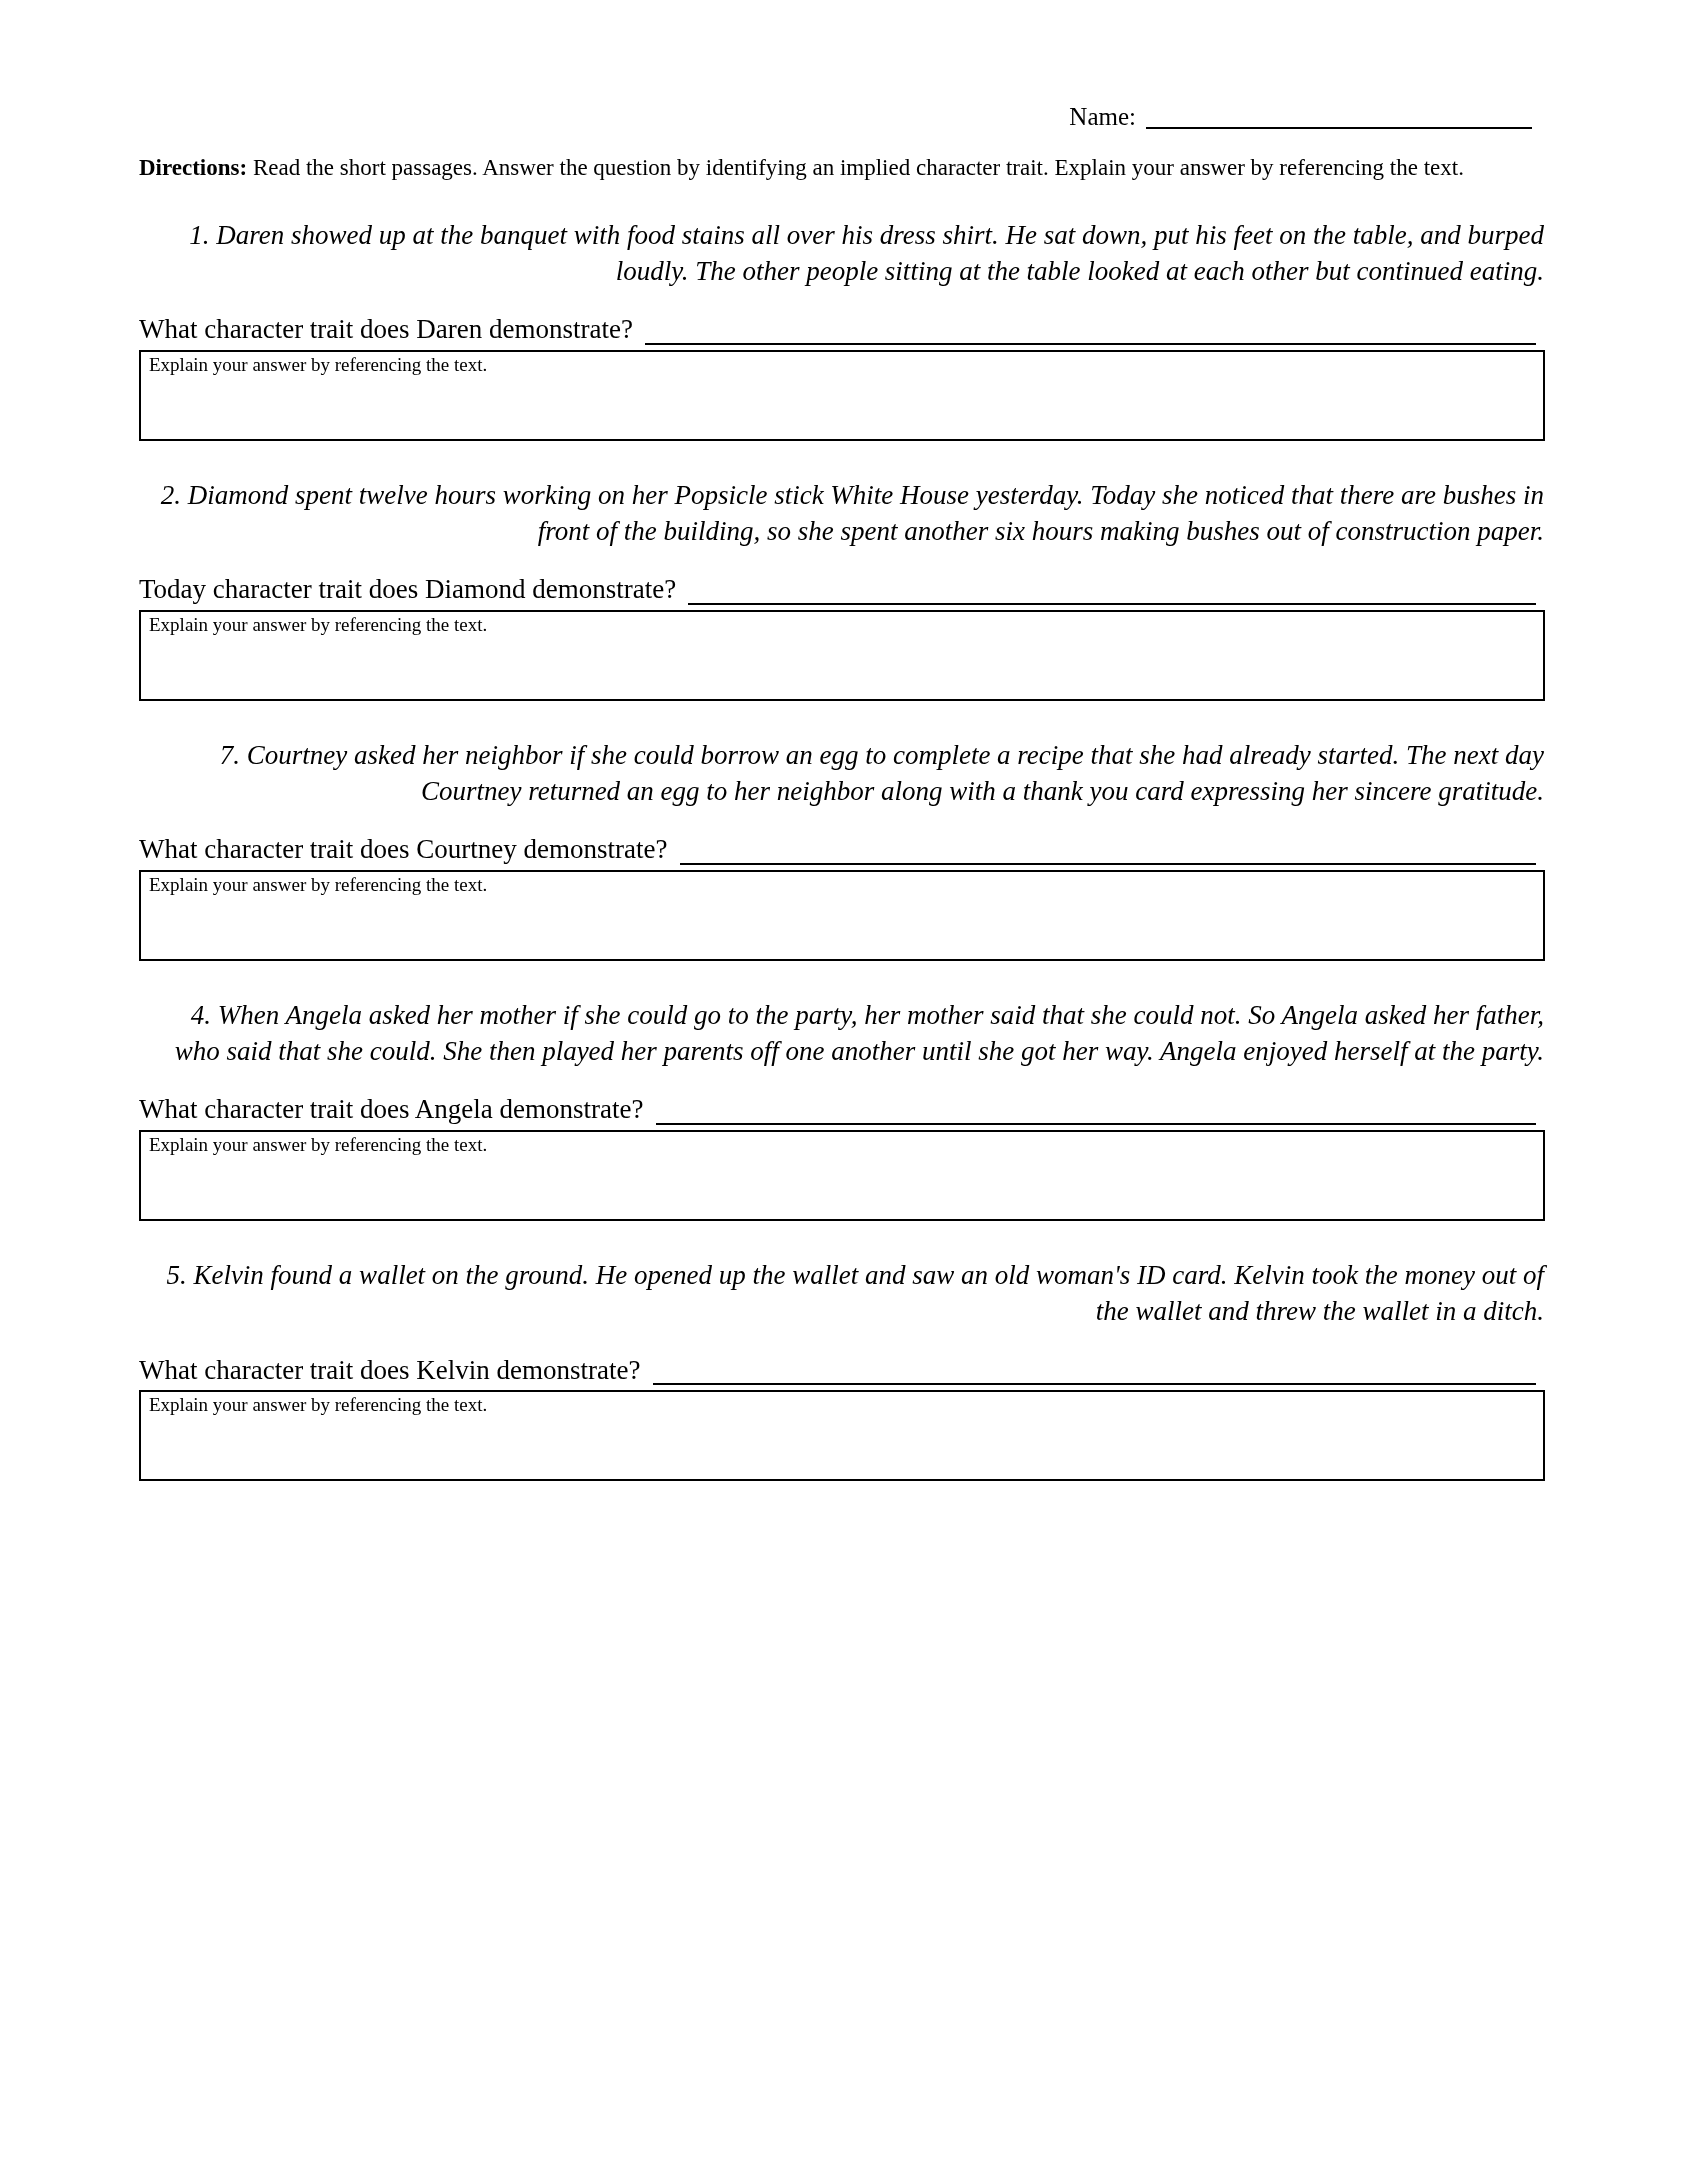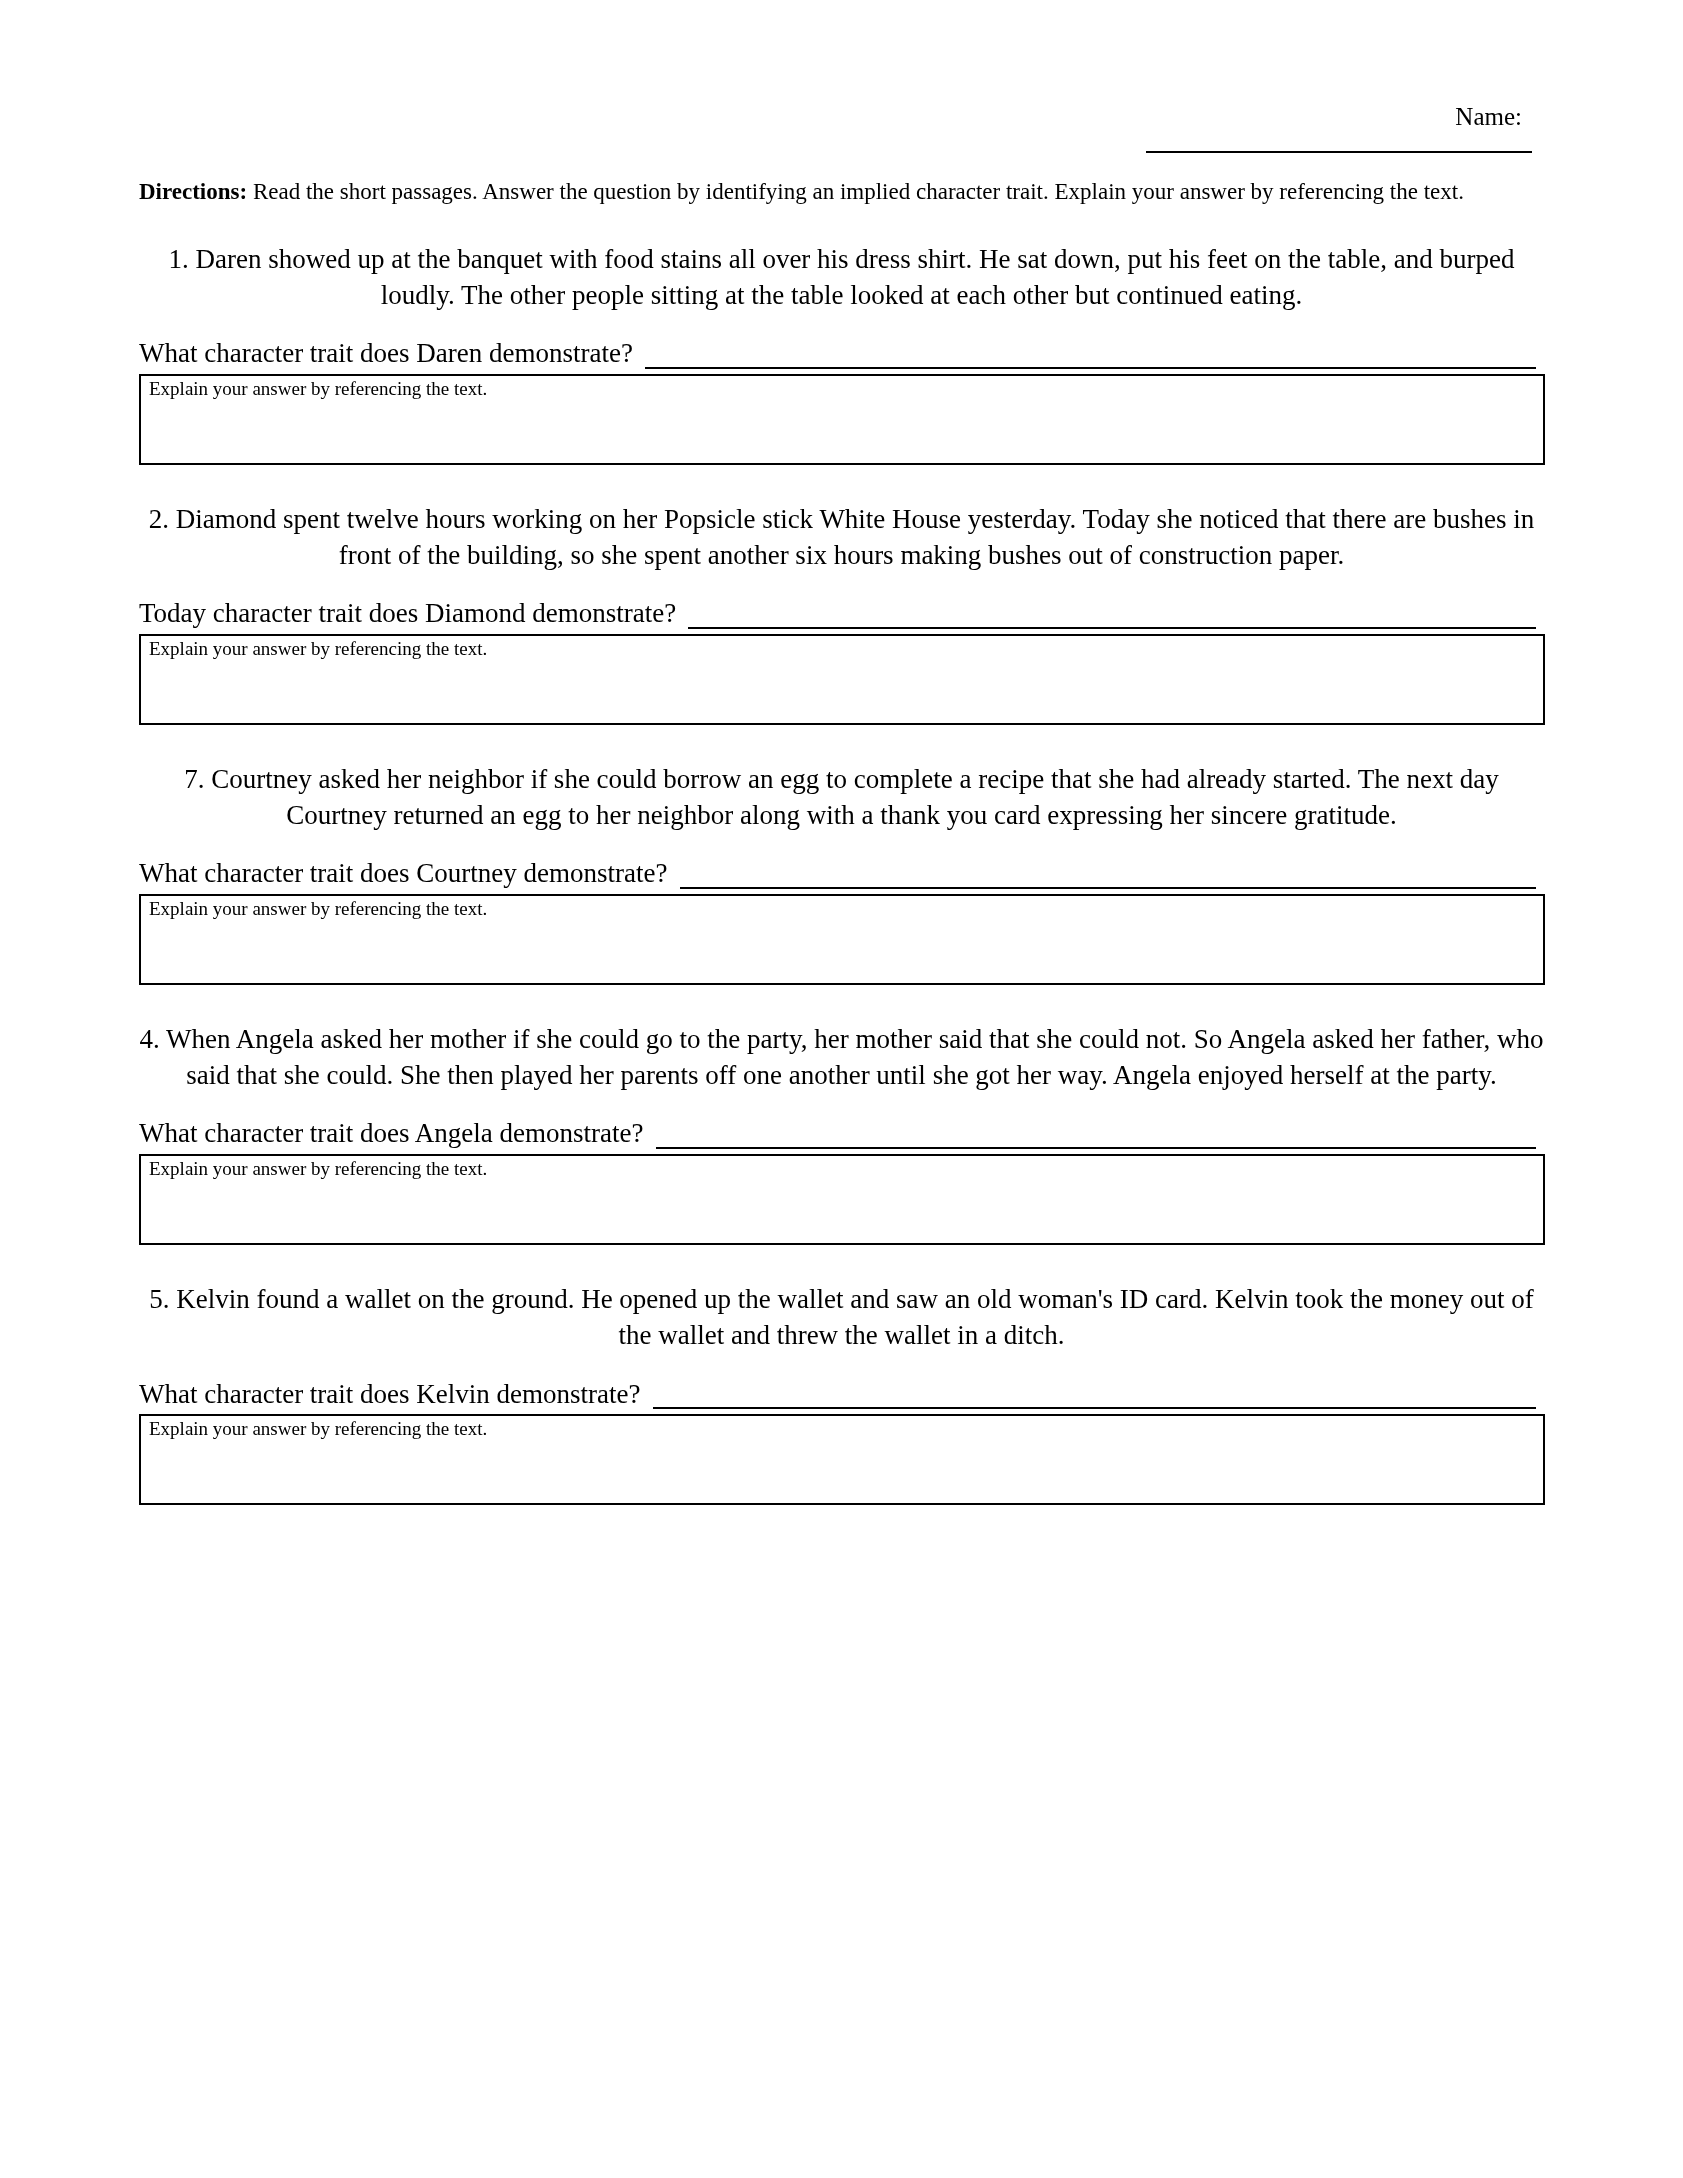--- a/index.html
+++ b/index.html
@@ -23,21 +23,20 @@
     padding: 104px 139px 0 139px;
   }
 
   
   .name-row {
     display: flex;
     justify-content: flex-end;
     align-items: flex-end;
     margin-right: 12px;
     margin-bottom: 4px;
-    flex-direction: column;
   }
   .name-label {
     font-size: 25px;
     line-height: 1;
     margin-right: 10px;
     white-space: nowrap;
   }
   .name-blank {
     display: inline-block;
     width: 386px;
@@ -65,21 +64,22 @@
 
   
   .item {
     margin-bottom: 10px;
   }
   .passage {
     font-size: 27px;
     line-height: 1.34;
     margin: 8px 0 26px 0;
     max-width: 1411px;
-    text-align: center;
+    text-align: right;
+    font-style: italic;
   }
   .question-row {
     display: flex;
     align-items: flex-end;
     margin-bottom: 5px;
   }
   .question-text {
     font-size: 27px;
     white-space: nowrap;
     line-height: 1.1;

